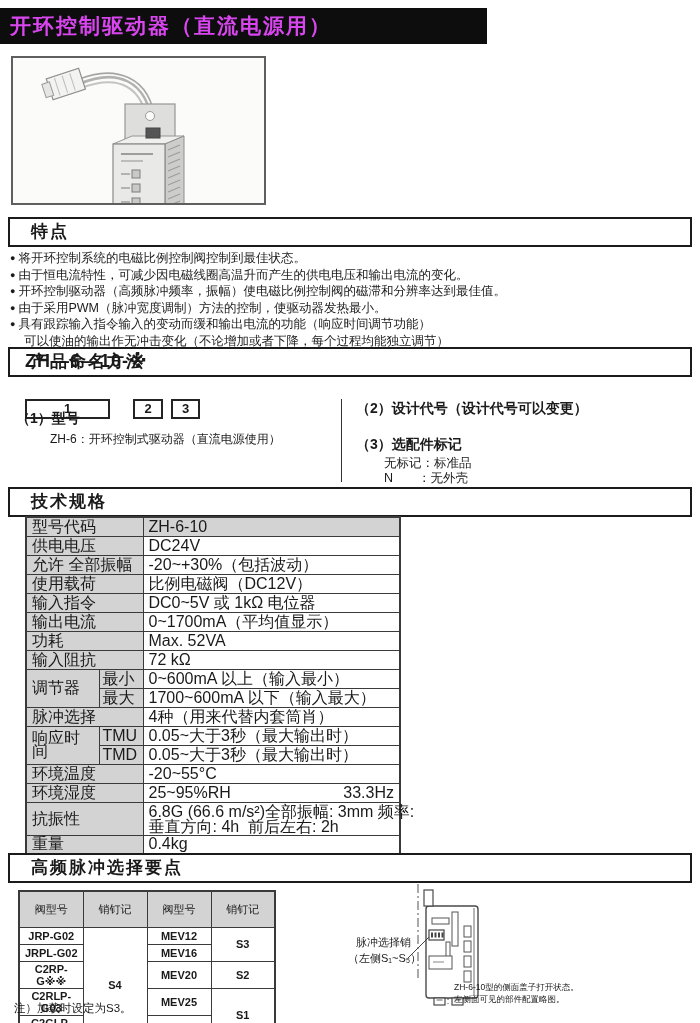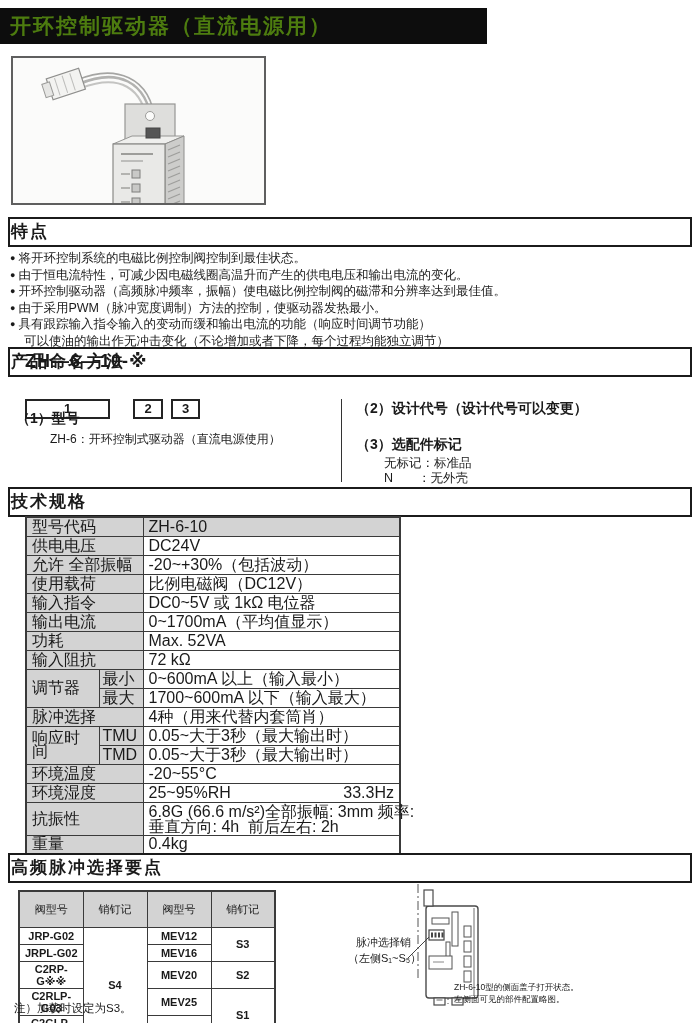--- a/index.html
+++ b/index.html
@@ -6,38 +6,38 @@
   html,body { background:#fff; }
   body {
     width:700px; height:1023px; position:relative; overflow:hidden;
     font-family:"Liberation Sans","DejaVu Sans",sans-serif; color:#1a1a1a;
   }
   .abs { position:absolute; }
 
   
   .titlebar {
     left:0; top:8px; width:487px; height:36px;
-    background:#0d0d0d; color:#4d7c0f;
+    background:#0d0d0d; color:#d946ef;
     font-size:21px; font-weight:bold; line-height:36px;
     padding-left:10px; letter-spacing:2px;
   }
 
   
   .photo {
     left:11px; top:56px; width:255px; height:149px;
     border:2px solid #5f5f5f; background:#fbfbfa;
   }
   .photo svg { display:block; }
 
   
   .sechead {
     left:8px; width:684px; height:30px;
     border:2px solid #1b1b1b; background:#fff;
     font-size:17px; font-weight:bold; line-height:26px;
-    padding-left:1px; letter-spacing:2px;
+    padding-left:21px; letter-spacing:2px;
   }
   #features-head { top:217px; }
   #naming-head   { top:347px; }
   #specs-head    { top:487px; }
   #pulse-head    { top:853px; }
 
   
   .bullets { left:10px; top:251px; width:684px; list-style:none; font-size:12.5px; line-height:15.6px; }
   .bullets li::before { content:"●"; font-size:9px; margin-right:3px; position:relative; top:-1px; }
   .bullets .cont { padding-left:14px; }

